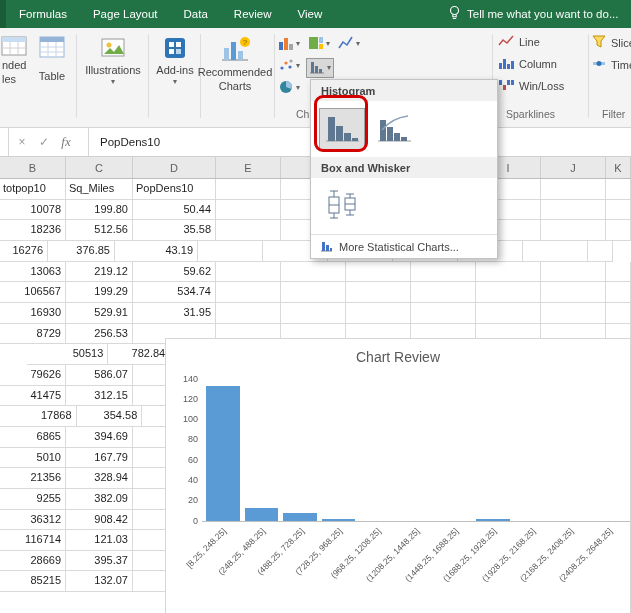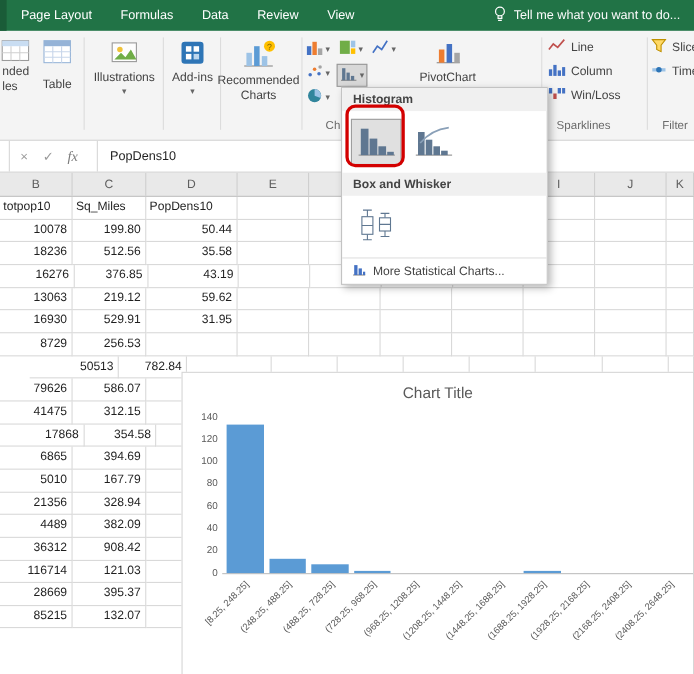--- a/index.html
+++ b/index.html
@@ -64,22 +64,22 @@
   .redbox{position:absolute;left:314px;top:95px;width:54px;height:57px;border:3px solid #d30000;border-radius:9px;z-index:20;pointer-events:none;}
 </style>
 </head>
 <body>
 
 <div class="screen">
 
   <header class="tabbar">
     <div class="file-sliver"></div>
     <nav class="tabs">
+        <div class="tab">Formulas</div>
         <div class="tab">Page Layout</div>
-        <div class="tab">Formulas</div>
         <div class="tab">Data</div>
         <div class="tab">Review</div>
         <div class="tab">View</div>
       </nav>
     <div class="tellme">
       <span><svg width="13" height="16" viewBox="0 0 13 16" fill="none" stroke="#fff" stroke-width="1.1">
             <circle cx="6.5" cy="5.5" r="4"></circle>
             <path d="M4.8 9.5v2.2h3.4V9.5M4.8 13.5h3.4"></path>
           </svg></span>
       <span>Tell me what you want to do...</span>
@@ -193,30 +193,20 @@
       <span class="caret">▾</span>
     </div>
     <div class="mini" style="left:278px;top:52px;">
       <span><svg width="16" height="14">
             <circle cx="8" cy="7" r="6" fill="#31859c"></circle>
             <path d="M8 7L8 1A6 6 0 0 1 13.5 9z" fill="#9dc3e6"></path>
           </svg></span>
       <span class="caret">▾</span>
     </div>
 
-    <div class="rbtn" style="left:378px;top:8px;width:58px;">
-      <span><svg width="26" height="24">
-            <path d="M3 21h21" stroke="#808080"></path>
-            <rect x="5" y="9" width="5" height="12" fill="#ed7d31"></rect>
-            <rect x="12" y="4" width="5" height="17" fill="#4472c4"></rect>
-            <rect x="19" y="12" width="5" height="9" fill="#a5a5a5"></rect>
-          </svg></span>
-      <span class="lbl">PivotChart</span>
-      <span class="caret">▾</span>
-    </div>
 
 
     <div class="vsep" style="left:492px;"></div>
 
     <div class="spark-row" style="left:498px;top:7px;">
       <span><svg width="16" height="12">
             <path d="M1 10l4-5 4 3 6-7" stroke="#c0504d" fill="none" stroke-width="1.5"></path>
           </svg></span>
       <span>Line</span>
     </div>
@@ -312,21 +302,21 @@
         <div class="cell num" style="width: 83px;">35.58</div>
         <div class="cell num" style="width: 65px;"></div>
         <div class="cell num" style="width: 65px;"></div>
         <div class="cell num" style="width: 65px;"></div>
         <div class="cell num" style="width: 65px;"></div>
         <div class="cell num" style="width: 65px;"></div>
         <div class="cell num" style="width: 65px;"></div>
         <div class="cell num" style="width: 25px;"></div>
       </div>
       <div class="grow">
-        <div class="cell num" style="width: 68px;">16276</div>
+        <div class="cell num" style="width: 48px;">16276</div>
         <div class="cell num" style="width: 67px;">376.85</div>
         <div class="cell num" style="width: 83px;">43.19</div>
         <div class="cell num" style="width: 65px;"></div>
         <div class="cell num" style="width: 65px;"></div>
         <div class="cell num" style="width: 65px;"></div>
         <div class="cell num" style="width: 65px;"></div>
         <div class="cell num" style="width: 65px;"></div>
         <div class="cell num" style="width: 65px;"></div>
         <div class="cell num" style="width: 25px;"></div>
       </div>
@@ -336,20 +326,32 @@
         <div class="cell num" style="width: 83px;">59.62</div>
         <div class="cell num" style="width: 65px;"></div>
         <div class="cell num" style="width: 65px;"></div>
         <div class="cell num" style="width: 65px;"></div>
         <div class="cell num" style="width: 65px;"></div>
         <div class="cell num" style="width: 65px;"></div>
         <div class="cell num" style="width: 65px;"></div>
         <div class="cell num" style="width: 25px;"></div>
       </div>
       <div class="grow">
+        <div class="cell num" style="width: 66px;">106567</div>
+        <div class="cell num" style="width: 67px;">199.29</div>
+        <div class="cell num" style="width: 83px;">534.74</div>
+        <div class="cell num" style="width: 65px;"></div>
+        <div class="cell num" style="width: 65px;"></div>
+        <div class="cell num" style="width: 65px;"></div>
+        <div class="cell num" style="width: 65px;"></div>
+        <div class="cell num" style="width: 65px;"></div>
+        <div class="cell num" style="width: 65px;"></div>
+        <div class="cell num" style="width: 25px;"></div>
+      </div>
+      <div class="grow">
         <div class="cell num" style="width: 66px;">16930</div>
         <div class="cell num" style="width: 67px;">529.91</div>
         <div class="cell num" style="width: 83px;">31.95</div>
         <div class="cell num" style="width: 65px;"></div>
         <div class="cell num" style="width: 65px;"></div>
         <div class="cell num" style="width: 65px;"></div>
         <div class="cell num" style="width: 65px;"></div>
         <div class="cell num" style="width: 65px;"></div>
         <div class="cell num" style="width: 65px;"></div>
         <div class="cell num" style="width: 25px;"></div>
@@ -444,21 +446,21 @@
         <div class="cell num" style="width: 83px;"></div>
         <div class="cell num" style="width: 65px;"></div>
         <div class="cell num" style="width: 65px;"></div>
         <div class="cell num" style="width: 65px;"></div>
         <div class="cell num" style="width: 65px;"></div>
         <div class="cell num" style="width: 65px;"></div>
         <div class="cell num" style="width: 65px;"></div>
         <div class="cell num" style="width: 25px;"></div>
       </div>
       <div class="grow">
-        <div class="cell num" style="width: 66px;">4489</div>
+        <div class="cell num" style="width: 66px;">9255</div>
         <div class="cell num" style="width: 67px;">382.09</div>
         <div class="cell num" style="width: 83px;"></div>
         <div class="cell num" style="width: 65px;"></div>
         <div class="cell num" style="width: 65px;"></div>
         <div class="cell num" style="width: 65px;"></div>
         <div class="cell num" style="width: 65px;"></div>
         <div class="cell num" style="width: 65px;"></div>
         <div class="cell num" style="width: 65px;"></div>
         <div class="cell num" style="width: 25px;"></div>
       </div>
@@ -506,21 +508,21 @@
         <div class="cell num" style="width: 65px;"></div>
         <div class="cell num" style="width: 65px;"></div>
         <div class="cell num" style="width: 65px;"></div>
         <div class="cell num" style="width: 65px;"></div>
         <div class="cell num" style="width: 65px;"></div>
         <div class="cell num" style="width: 25px;"></div>
       </div>
     </div>
 
   <div class="chart-card">
-    <div class="chart-title">Chart Title</div>
+    <div class="chart-title">Chart Review</div>
     <div class="axisline"></div>
   <div class="ylabel" style="top: 176.5px;">0</div>
       <div class="ylabel" style="top: 156.214px;">20</div>
       <div class="ylabel" style="top: 135.929px;">40</div>
       <div class="ylabel" style="top: 115.643px;">60</div>
       <div class="ylabel" style="top: 95.3571px;">80</div>
       <div class="ylabel" style="top: 75.0714px;">100</div>
       <div class="ylabel" style="top: 54.7857px;">120</div>
       <div class="ylabel" style="top: 34.5px;">140</div>
       <div class="bar" style="background: rgb(91, 155, 213); left: 40px; width: 33.6px; top: 47px; height: 135px;"></div>

